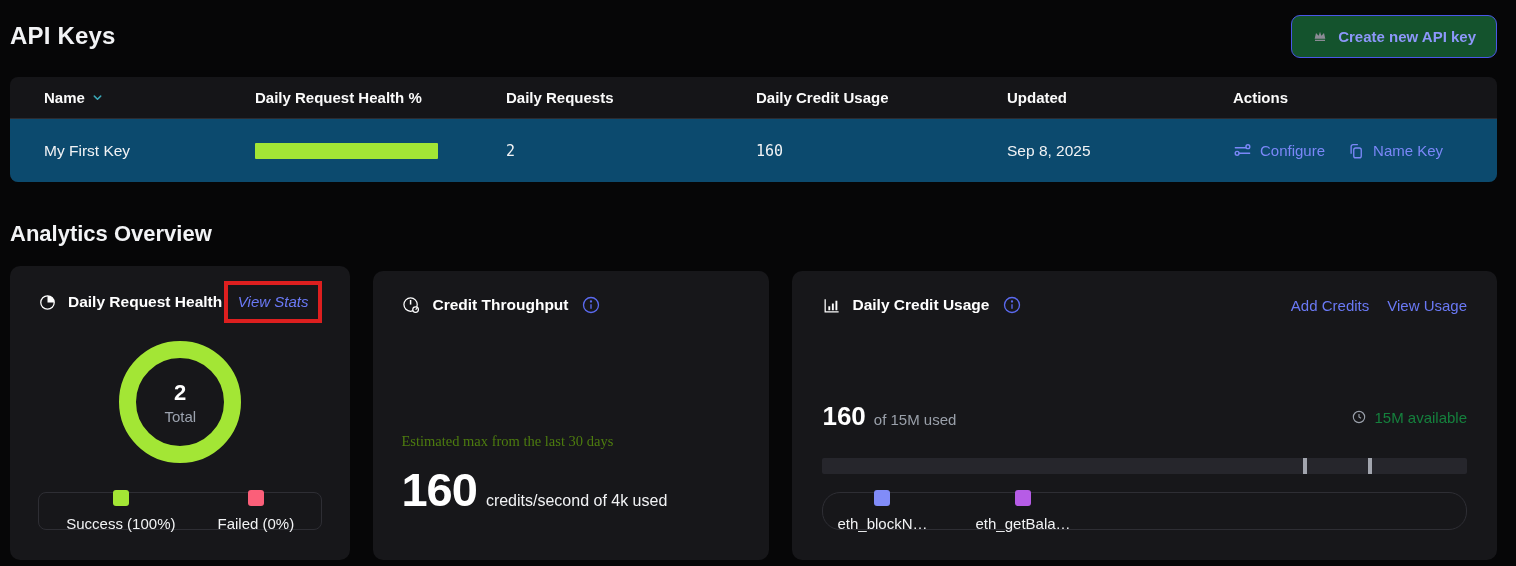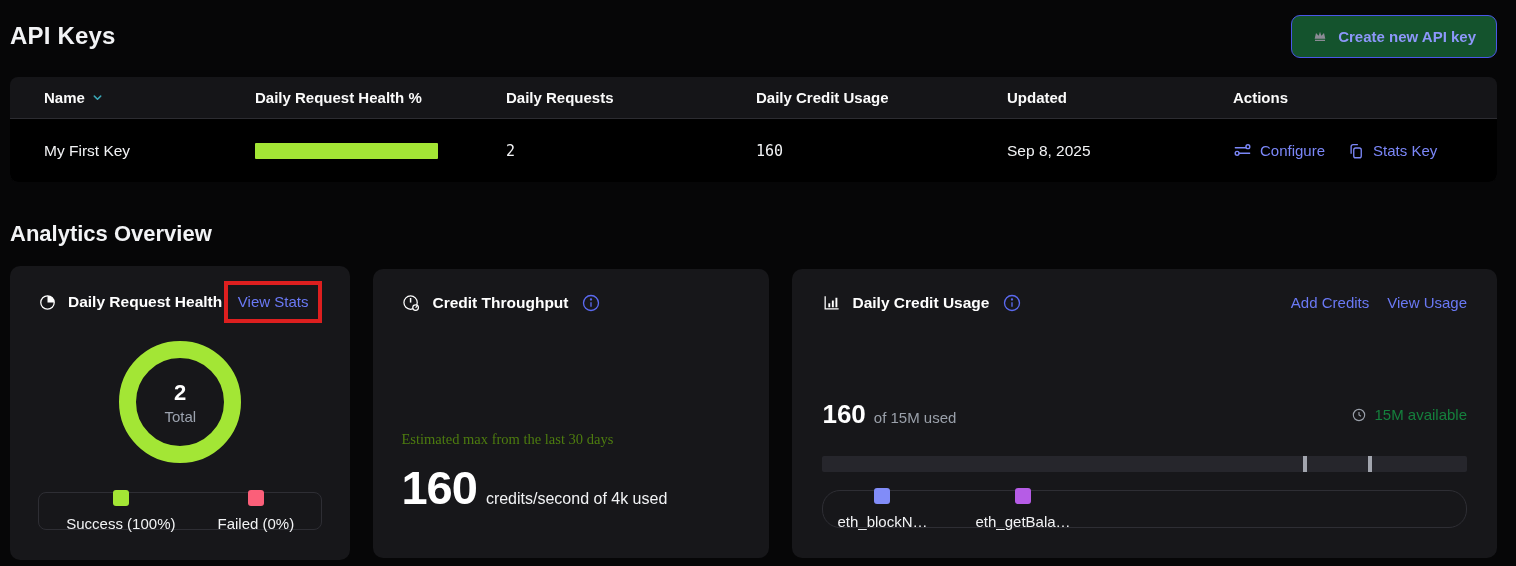--- a/index.html
+++ b/index.html
@@ -28,45 +28,45 @@
     margin-top:19px; width:1487px; background:#151518;
     border-radius:8px; overflow:hidden;
   }
   .t-head, .t-row {
     display:grid;
     grid-template-columns:211px 251px 250px 251px 226px 1fr;
     align-items:center; padding-left:34px;
   }
   .t-head { height:42px; border-bottom:1px solid #2c2c31; }
   .t-head .th { font-size:15px; font-weight:600; color:#fafafa; display:flex; align-items:center; gap:7px; }
-  .t-row { height:63px; background:#000000; }
+  .t-row { height:63px; background:#0c4a6e; }
   .cell-name { font-size:15.5px; color:#f2f3f5; }
   .health-bar { width:183px; height:16px; background:#a3e635; border-radius:1px; }
   .mono { font-family:"DejaVu Sans Mono", monospace; font-size:15px; }
   .cell-updated { font-size:15.5px; }
   .cell-actions { display:flex; align-items:center; gap:22px; }
   .action-link { display:flex; align-items:center; gap:8px; color:#7b87f8; font-size:15px; cursor:pointer; }
 
   
   .section-title { margin-top:39px; font-size:22px; font-weight:800; }
-  .cards { display:flex; gap:23px; margin-top:19px; align-items:center; }
+  .cards { display:flex; gap:23px; margin-top:19px; align-items:flex-end; }
   .card { background:#17171a; border-radius:10px; padding:24px 28px; display:flex; flex-direction:column; }
   .card-health { width:353px; height:294px; padding:15px 28px 30px 28px; }
   .card-throughput { width:411px; height:289px; }
   .card-usage { width:733px; height:289px; padding:24px 30px 26px 30px; }
 
   .card-head { display:flex; align-items:center; justify-content:space-between; }
   .card-head-left { display:flex; align-items:center; gap:11px; }
   .card-title { font-size:15.5px; font-weight:700; color:#fff; white-space:nowrap; }
   .link { color:#6a79f5; font-size:15px; cursor:pointer; white-space:nowrap; }
   .head-links { display:flex; align-items:center; gap:18px; }
   .info-icon { margin-left:2px; display:flex; cursor:pointer; }
 
   
-  .annotation-box { border:4px solid #dd1f1f; padding:8px 10px; display:inline-block; }
+  .annotation-box { border:4px solid #dd1f1f; padding:8px 10px; display:inline-block;font-style:italic; }
 
   
   .donut-wrap { display:flex; justify-content:center; margin-top:18px; }
   .donut {
     width:122px; height:122px; border-radius:50%;
     border:17px solid #a3e635;
     display:flex; flex-direction:column; align-items:center; justify-content:center;
   }
   .donut-value { font-size:22px; font-weight:700; color:#fff; }
   .donut-label { font-size:15px; color:#9ca3af; margin-top:2px; }
@@ -150,21 +150,21 @@
           </span>
           <span>Configure</span>
         </span>
         <span class="action-link">
           <span style="display:flex;">
             <svg width="18" height="18" viewBox="0 0 24 24" fill="none" stroke="currentColor" stroke-width="1.8" stroke-linejoin="round">
                 <rect x="9" y="8" width="10" height="13" rx="2.5"></rect>
                 <path d="M5.5 15.5 V6 a2.5 2.5 0 0 1 2.5-2.5 h6.5"></path>
               </svg>
           </span>
-          <span>Stats Key</span>
+          <span>Name Key</span>
         </span>
       </div>
     </div>
   </div>
 
   <div class="section-title">Analytics Overview</div>
 
   <div class="cards">
 
     <div class="card card-health">

